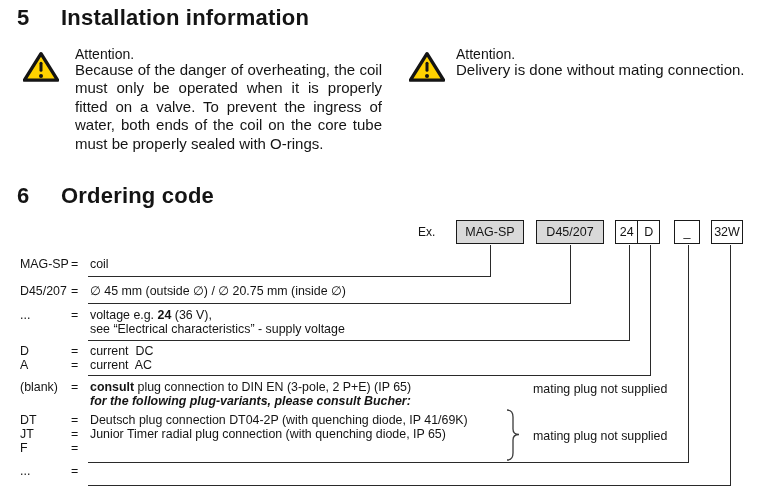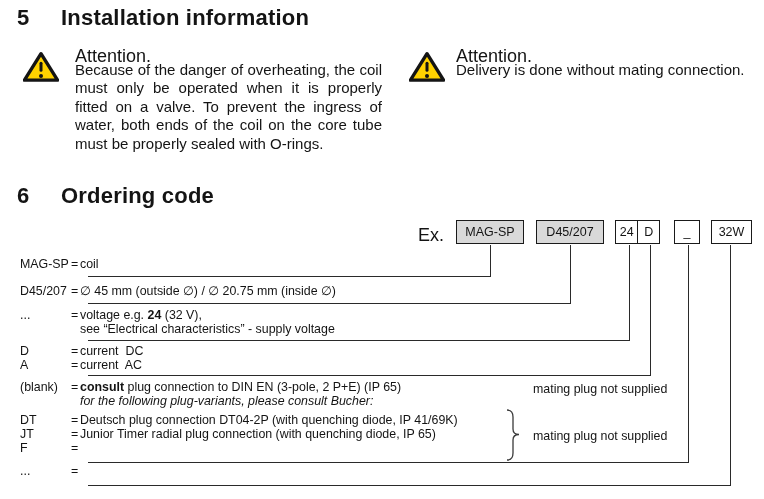--- a/index.html
+++ b/index.html
@@ -3,40 +3,40 @@
 <meta charset="utf-8">
 <style>
   html,body{margin:0;padding:0;background:#e8e8e8;}
   .page{
     position:relative;width:764px;height:499px;background:#ffffff;
     font-family:"Liberation Sans",sans-serif;color:#141414;overflow:hidden;
   }
   .sec-head{position:absolute;font-size:22px;font-weight:bold;letter-spacing:0.2px;white-space:nowrap;}
   .sec-num{position:absolute;left:17px;}
   .sec-title{position:absolute;left:61px;}
-  .warn-title{position:absolute;font-size:18px;white-space:nowrap;}
+  .warn-title{position:absolute;font-size:14px;white-space:nowrap;}
   .warn-body{position:absolute;font-size:15px;line-height:18.4px;text-align:justify;}
   .warn-icon{position:absolute;}
-  .ex-label{position:absolute;font-size:18px;white-space:nowrap;}
+  .ex-label{position:absolute;font-size:12px;white-space:nowrap;}
   .cbox{
     position:absolute;top:220px;height:24px;box-sizing:border-box;
     border:1.4px solid #1a1a1a;background:#ffffff;display:flex;align-items:center;justify-content:center;
     font-size:12.5px;line-height:24px;white-space:nowrap;
   }
   .cbox.filled{background:#d9d9d9;}
   .cbox .cell{display:flex;align-items:center;justify-content:center;height:100%;}
   .cbox .cell + .cell{border-left:1.4px solid #1a1a1a;}
   .vline{position:absolute;width:1.2px;background:#2a2a2a;}
   .hline{position:absolute;height:1.2px;background:#2a2a2a;}
   .lrow{position:absolute;left:0;width:764px;height:13px;font-size:12.4px;line-height:13px;white-space:nowrap;}
   .lrow .term{position:absolute;left:20px;}
   .lrow .eq{position:absolute;left:71px;}
-  .lrow .desc{position:absolute;left:80px;}
+  .lrow .desc{position:absolute;left:90px;}
   .lrow .b{font-weight:bold;}
-  .lrow .i{font-style:italic;}
+  .lrow .i{font-style:italic;font-weight:bold;}
   .note{position:absolute;font-size:12.4px;white-space:nowrap;}
   .brace{position:absolute;}
 </style>
 </head>
 <body>
 
 <div class="page">
 
   <div class="sec-head" style="top:5px;">
     <span class="sec-num">5</span>
@@ -71,21 +71,21 @@
   <div class="ex-label" style="left:418px;top:225px;">Ex.</div>
 
   <div id="code-boxes">
       <div class="cbox filled" style="left: 456px; width: 68px;">MAG-SP</div>
       <div class="cbox filled" style="left: 536px; width: 68px;">D45/207</div>
       <div class="cbox" style="left: 615px; width: 45px;">
         <span class="cell" style="width: 23px;">24</span>
         <span class="cell" style="width: 22px;">D</span>
       </div>
       <div class="cbox" style="left: 674px; width: 26px;">_</div>
-      <div class="cbox" style="left: 711px; width: 41px;">32W</div>
+      <div class="cbox" style="left: 711px; width: 32px;">32W</div>
     </div>
   <div id="diagram-lines">
       <div class="vline" style="left: 490px; top: 245px; height: 32px;"></div>
       <div class="vline" style="left: 570px; top: 245px; height: 59px;"></div>
       <div class="vline" style="left: 629px; top: 245px; height: 96px;"></div>
       <div class="vline" style="left: 650px; top: 245px; height: 131px;"></div>
       <div class="vline" style="left: 688px; top: 245px; height: 218px;"></div>
       <div class="vline" style="left: 730px; top: 245px; height: 241px;"></div>
       <div class="hline" style="left: 88px; top: 276px; width: 403px;"></div>
       <div class="hline" style="left: 88px; top: 303px; width: 483px;"></div>
@@ -101,21 +101,21 @@
         <span class="desc"><span>coil</span></span>
       </div>
       <div class="lrow" style="top: 285px;">
         <span class="term">D45/207</span>
         <span class="eq">=</span>
         <span class="desc"><span>∅ 45 mm (outside ∅) / ∅ 20.75 mm (inside ∅)</span></span>
       </div>
       <div class="lrow" style="top: 309px;">
         <span class="term">...</span>
         <span class="eq">=</span>
-        <span class="desc"><span>voltage e.g. </span><span class="b">24</span><span> (32 V),</span></span>
+        <span class="desc"><span>voltage e.g. </span><span class="b">24</span><span> (36 V),</span></span>
       </div>
       <div class="lrow" style="top: 323px;">
         <span class="desc"><span>see “Electrical characteristics” - supply voltage</span></span>
       </div>
       <div class="lrow" style="top: 345px;">
         <span class="term">D</span>
         <span class="eq">=</span>
         <span class="desc"><span>current&nbsp; DC</span></span>
       </div>
       <div class="lrow" style="top: 359px;">

